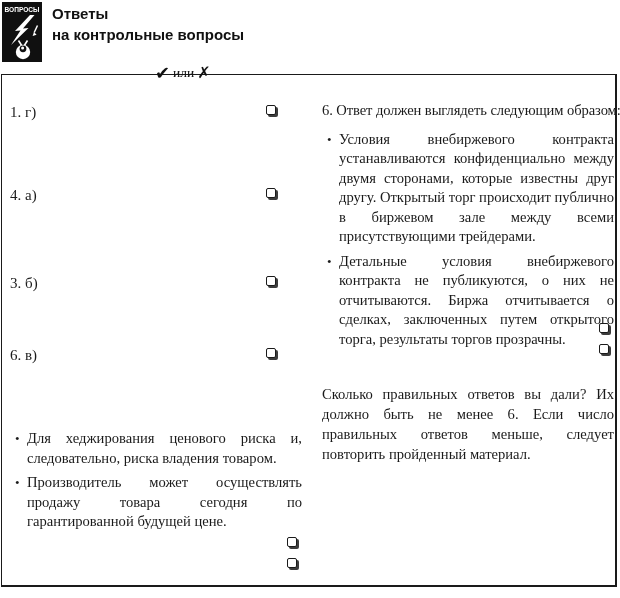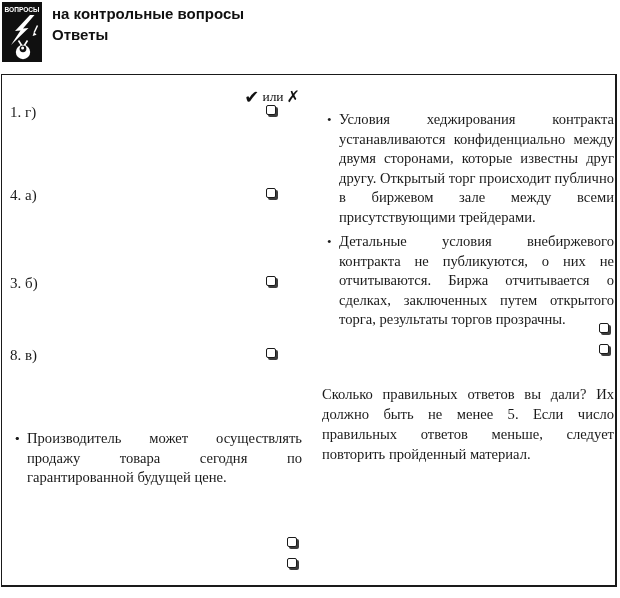--- a/index.html
+++ b/index.html
@@ -18,22 +18,22 @@
     font-weight:bold;font-size:15px;line-height:21px;color:#111;
   }
   
   .frame{
     position:absolute;left:1px;top:74px;width:613px;height:510px;
     border:1.5px solid #1a1a1a;border-right-width:2px;border-bottom-width:2px;
     background:#fff;
   }
   
   .check-header{
-    position:absolute;left:155px;top:86px;width:145px;
-    text-align:right;white-space:nowrap;
+    position:absolute;left:155px;top:62px;width:145px;
+    text-align:left;white-space:nowrap;
   }
   .check-header .mark{
     font-family:"DejaVu Sans", sans-serif;font-weight:bold;color:#111;
   }
   .check-header .check{font-size:18px;vertical-align:-2px;}
   .check-header .cross{font-size:16px;vertical-align:-1px;}
   .check-header .or{font-size:13.5px;margin:0 3px;color:#111;}
   
   .answer-row{
     position:absolute;left:10px;width:272px;height:18px;font-size:15px;
@@ -79,22 +79,22 @@
     <path d="M35.5 23.5 L32.2 30.5" stroke="#ffffff" stroke-width="1.5" fill="none"></path>
     <path d="M34.6 32.8 l-4 1.1 l1.4 -3.8 Z" fill="#ffffff"></path>
     <path d="M16.5 38.5 L20 44 M25.5 38.5 L22 44" stroke="#ffffff" stroke-width="1.6" fill="none"></path>
     <circle cx="21" cy="50" r="7.2" fill="#ffffff"></circle>
     <circle cx="21" cy="46.8" r="3.4" fill="#101010"></circle>
     <circle cx="20.6" cy="45.9" r="1.5" fill="#ffffff"></circle>
   </svg>
 </div>
 
 <div class="page-title">
+  <div>Ответы</div>
   <div>на контрольные вопросы</div>
-  <div>Ответы</div>
 </div>
 
 <div class="frame"></div>
 
 <div class="check-header">
   <span class="mark check">✔</span><span class="or">или</span><span class="mark cross">✗</span>
 </div>
 
 <div class="answer-row" style="top:104px">
   <span class="row-label">1. г)</span>
@@ -102,52 +102,54 @@
 </div>
 <div class="answer-row" style="top:187px">
   <span class="row-label">4. а)</span>
   <span class="cb"></span>
 </div>
 <div class="answer-row" style="top:275px">
   <span class="row-label">3. б)</span>
   <span class="cb"></span>
 </div>
 <div class="answer-row" style="top:347px">
-  <span class="row-label">8. в)</span>
+  <span class="row-label">6. в)</span>
   <span class="cb"></span>
 </div>
 
 <div class="item-block item5-block">
   <ul class="bullets">
     <li>
       <span class="bullet">•</span>
+      <span>Для хеджирования ценового риска и, следовательно, риска владения товаром.</span>
     </li>
     <li>
       <span class="bullet">•</span>
       <span>Производитель может осуществлять продажу товара сегодня по гарантированной будущей цене.</span>
     </li>
   </ul>
 </div>
 
 <div class="cb-stack left-checks">
   <span class="cb"></span>
   <span class="cb"></span>
 </div>
 
 <div class="item-block item6-block">
+  <div class="item-heading">6. Ответ должен выглядеть следующим образом:</div>
   <ul class="bullets">
     <li>
       <span class="bullet">•</span>
-      <span>Условия хеджирования контракта устанавливаются конфиденциально между двумя сторонами, которые известны друг другу. Открытый торг происходит публично в биржевом зале между всеми присутствующими трейдерами.</span>
+      <span>Условия внебиржевого контракта устанавливаются конфиденциально между двумя сторонами, которые известны друг другу. Открытый торг происходит публично в биржевом зале между всеми присутствующими трейдерами.</span>
     </li>
     <li>
       <span class="bullet">•</span>
       <span>Детальные условия внебиржевого контракта не публикуются, о них не отчитываются. Биржа отчитывается о сделках, заключенных путем открытого торга, результаты торгов прозрачны.</span>
     </li>
   </ul>
 </div>
 
 <div class="cb-stack right-checks">
   <span class="cb"></span>
   <span class="cb"></span>
 </div>
 
-<div class="closing-par">Сколько правильных ответов вы дали? Их должно быть не менее 5. Если число правильных ответов меньше, следует повторить пройденный материал.</div>
+<div class="closing-par">Сколько правильных ответов вы дали? Их должно быть не менее 6. Если число правильных ответов меньше, следует повторить пройденный материал.</div>
 
 </body></html>

